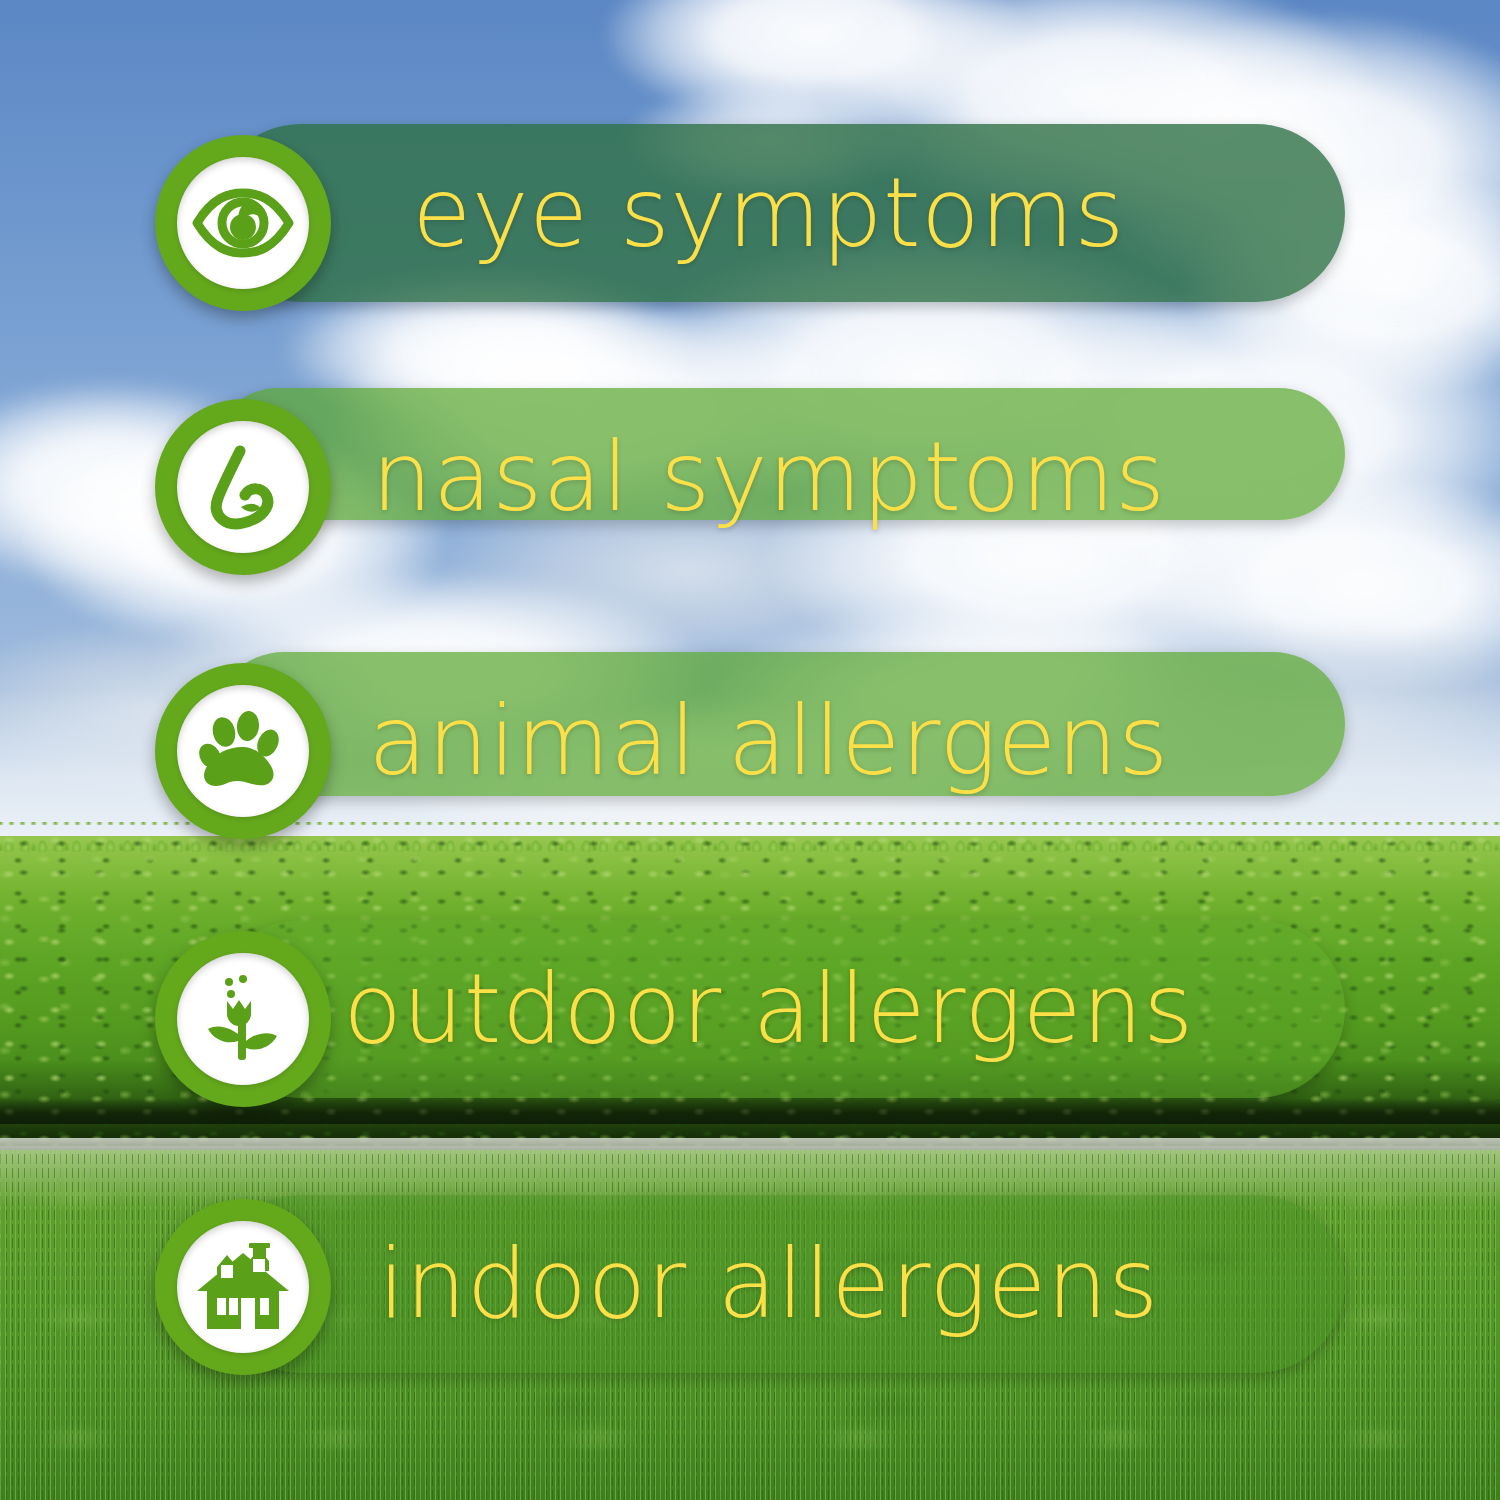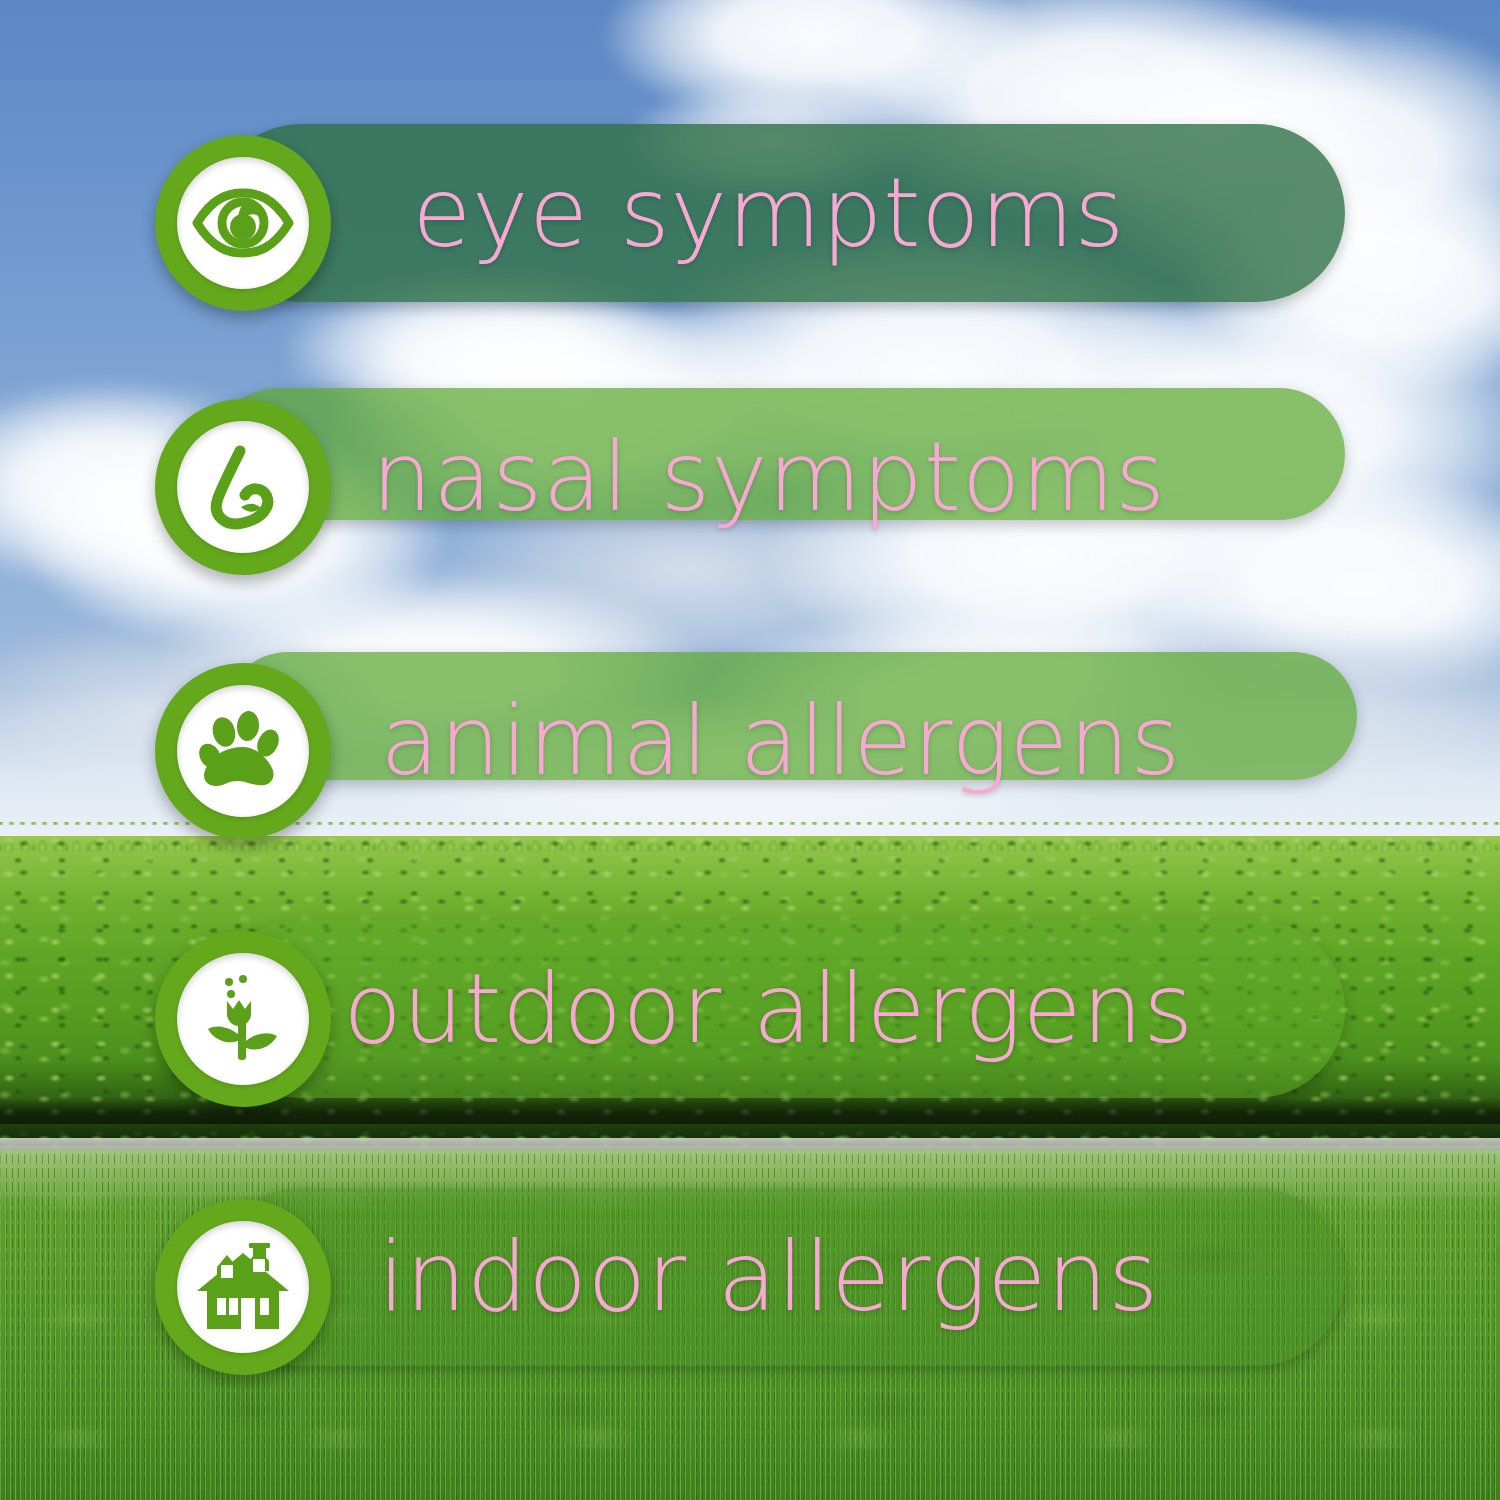--- a/index.html
+++ b/index.html
@@ -110,27 +110,27 @@
 
   .pill{
     position:absolute;
     border-radius:999px;
     box-shadow:0 5px 14px rgba(0,0,0,.22);
   }
   .pill-a{background:rgba(47,112,70,.80);}   
   .pill-b{background:rgba(92,168,50,.72);}
   .pill-c{background:rgba(92,168,50,.72);}
   .pill-d{background:rgba(96,170,42,.46);}
-  .pill-e{background:rgba(70,140,34,.42);}
+  .pill-e{background:rgba(70,140,34,.42);margin-top:7px;}
 
   .pill-label{
     position:absolute;
     left:0;right:0;
     text-align:center;
-    color:#f9a8d4;
+    color:#fde047;
     font-weight:300;
     letter-spacing:.5px;
     white-space:nowrap;
     text-shadow:0 2px 5px rgba(0,0,0,.18);
     font-family:"DejaVu Sans","Liberation Sans",sans-serif;
   }
 
   
   .medallion{
     position:absolute;
@@ -216,21 +216,21 @@
       <div class="disc">
         <svg width="104" height="104" viewBox="0 0 104 104">
           <path class="ico-stroke" stroke-width="11" stroke-linecap="round" stroke-linejoin="round" d="M49 16 C40 34 31 52 27 63 C20 82 36 92 52 88 C70 84 80 72 76 62 C72 51 58 52 54 60"></path>
           <path class="ico-fill" d="M50 72 q12 -7 20 1 q-10 8 -20 -1 Z"></path>
         </svg>
       </div>
     </div>
   </div>
 
   <div class="row">
-    <div class="pill pill-c" style="left:224px;top:652px;width:1133px;height:128px;">
+    <div class="pill pill-c" style="left:212px;top:652px;width:1133px;height:144px;">
       <div class="pill-label" style="top:34px;font-size:96px;line-height:110px;left:90px;right:110px;">animal allergens</div>
     </div>
     <div class="medallion" style="left:155px;top:663px;">
       <div class="disc">
         <svg width="104" height="104" viewBox="0 0 104 104">
           <ellipse class="ico-fill" cx="33" cy="33" rx="11" ry="15" transform="rotate(-14 33 33)"></ellipse>
           <ellipse class="ico-fill" cx="57" cy="27" rx="11" ry="15" transform="rotate(6 57 27)"></ellipse>
           <ellipse class="ico-fill" cx="77" cy="44" rx="10" ry="14" transform="rotate(24 77 44)"></ellipse>
           <ellipse class="ico-fill" cx="19" cy="57" rx="10" ry="13" transform="rotate(-30 19 57)"></ellipse>
           <path class="ico-fill" d="M52 48 c13 0 24 11 29 21 c5 11 -3 19 -14 17 c-9 -1 -13 -4 -21 -4 c-9 0 -13 5 -21 5 c-10 0 -15 -8 -10 -18 c6 -12 19 -21 37 -21 Z"></path>

